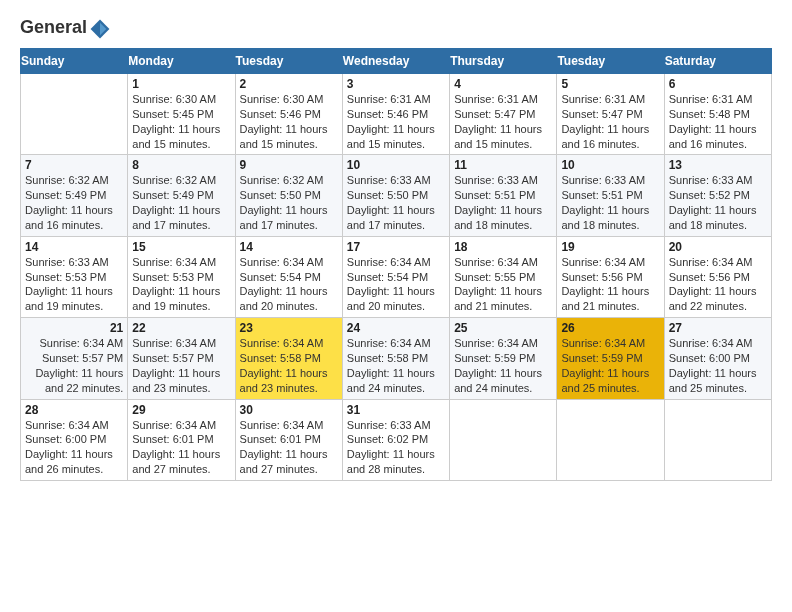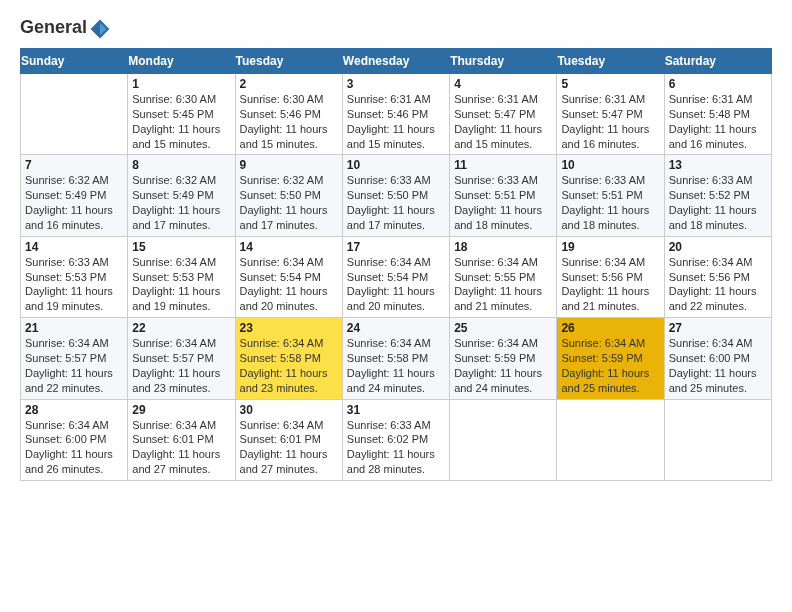--- a/index.html
+++ b/index.html
@@ -267,21 +267,21 @@
           </td>
           <td>
             <span class="day-num">20</span>
             <div class="day-info" style="white-space: pre-line;">Sunrise: 6:34 AM
 Sunset: 5:56 PM
 Daylight: 11 hours
 and 22 minutes.</div>
           </td>
         </tr>
         <tr>
-          <td style="background: rgb(245, 247, 250);">
+          <td style="background: rgb(245, 247, 250); text-align: right;">
             <span class="day-num">21</span>
             <div class="day-info" style="white-space: pre-line;">Sunrise: 6:34 AM
 Sunset: 5:57 PM
 Daylight: 11 hours
 and 22 minutes.</div>
           </td>
           <td style="background: rgb(245, 247, 250); margin-top: 44px;">
             <span class="day-num">22</span>
             <div class="day-info" style="white-space: pre-line;">Sunrise: 6:34 AM
 Sunset: 5:57 PM

